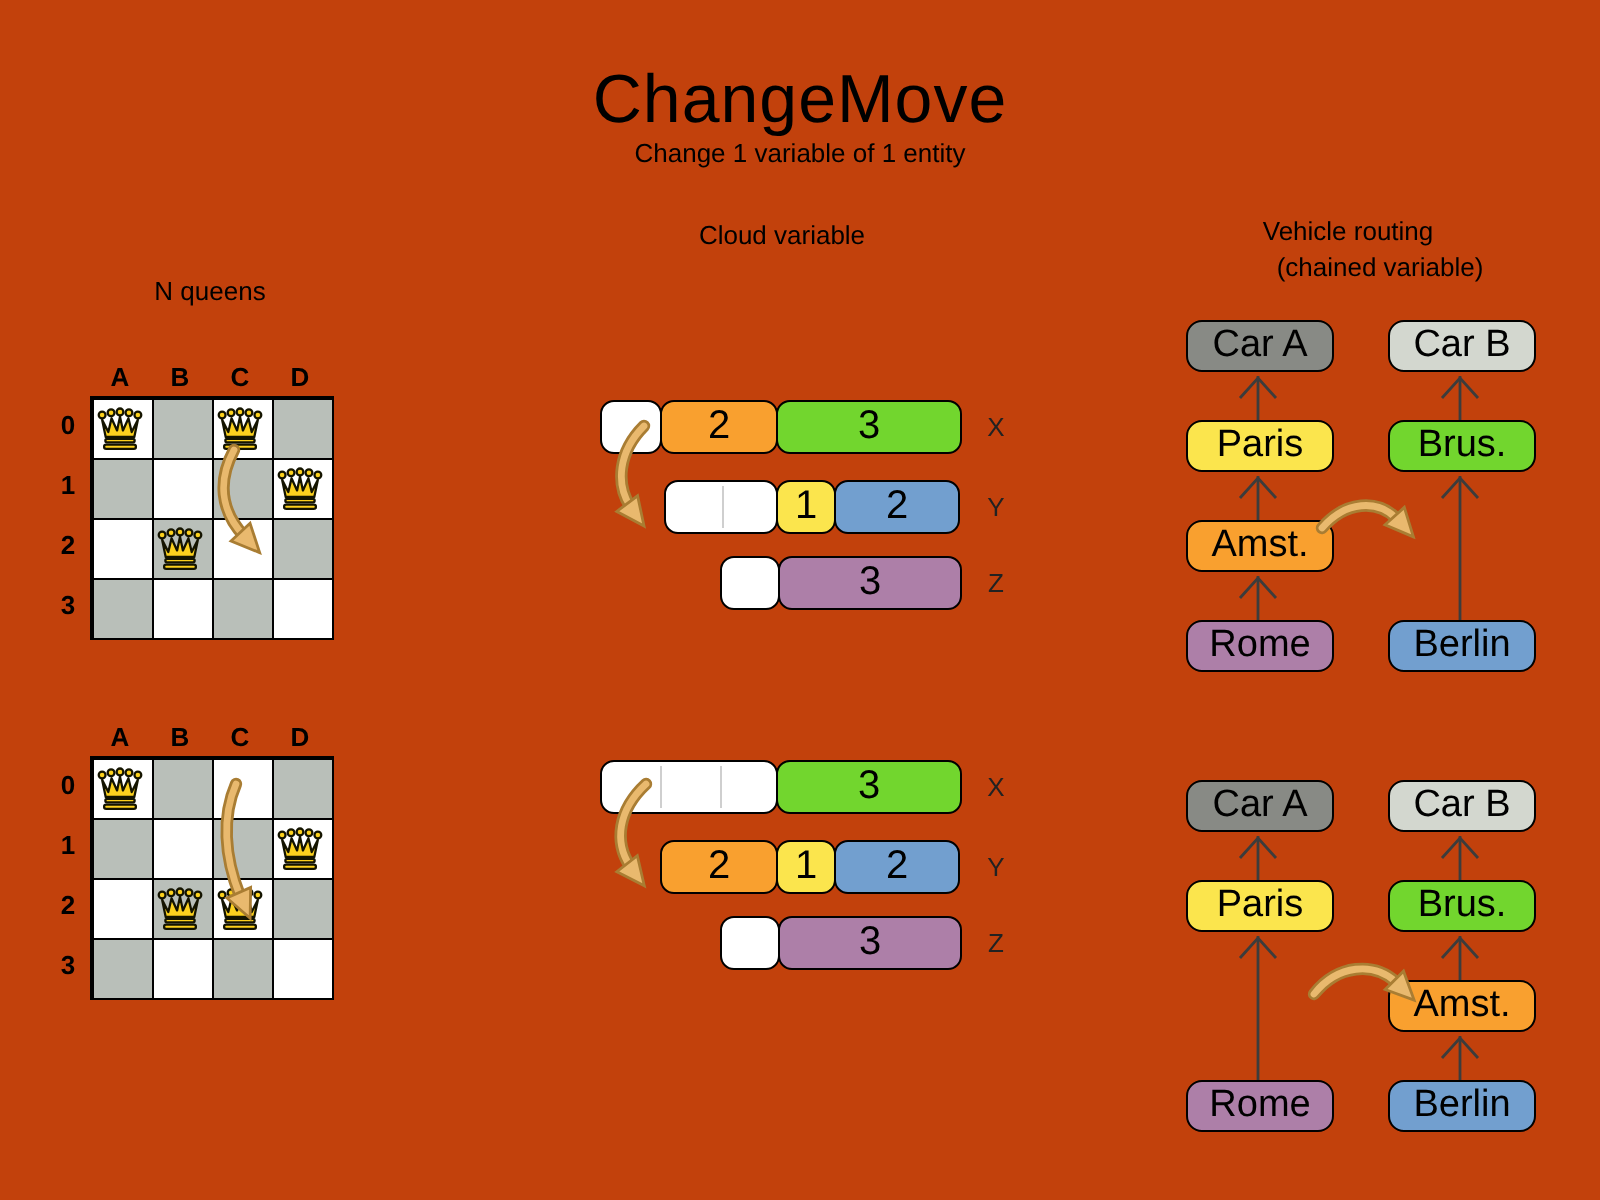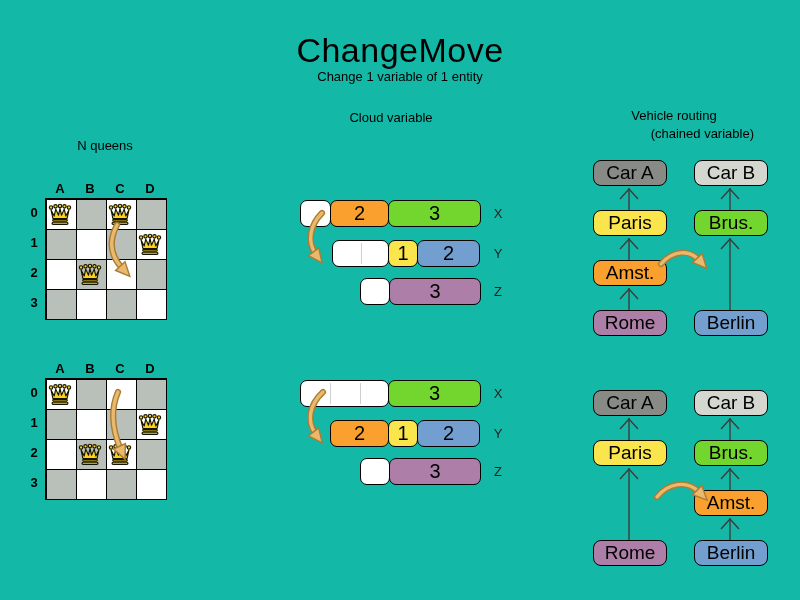--- a/index.html
+++ b/index.html
@@ -1,16 +1,16 @@
 <!DOCTYPE html>
 <html><head>
 <meta charset="utf-8">
 <style>
   html,body{margin:0;padding:0;background:#fff;}
-  #stage{position:relative;width:800px;height:600px;background:#14b8a6;overflow:hidden;
+  #stage{position:relative;width:800px;height:600px;background:#c2410c;overflow:hidden;
          font-family:"Liberation Sans",sans-serif;color:#000;}
   .abs{position:absolute;}
   .title{left:0;right:0;top:31px;text-align:center;font-size:34px;letter-spacing:0.5px;}
   .subtitle{left:0;right:0;top:69px;text-align:center;font-size:13px;}
   .colhdr{font-size:13px;text-align:center;}
   
   .board{width:120px;height:120px;border:1px solid #000;
     background-image:
       repeating-linear-gradient(to right,#000 0 1px,transparent 1px 30px),
       repeating-linear-gradient(to bottom,#000 0 1px,transparent 1px 30px),
@@ -51,21 +51,21 @@
       </g>
     </symbol>
   </svg>
 
   <div class="abs title">ChangeMove</div>
   <div class="abs subtitle">Change 1 variable of 1 entity</div>
 
   <div class="abs colhdr" style="left:45px;top:110px;width:120px;margin-top:28px;">N queens</div>
   <div class="abs colhdr" style="left:300px;top:110px;width:182px;">Cloud variable</div>
   <div class="abs colhdr" style="left:594px;top:108px;width:160px;">Vehicle routing</div>
-  <div class="abs colhdr" style="left:594px;top:126px;width:160px;text-align:right;">(chained variable)</div>
+  <div class="abs colhdr" style="left:610px;top:126px;width:160px;">(chained variable)</div>
 
   <div class="abs collabels" style="left:45px;top:182px;">
     <span>A</span>
     <span>B</span>
     <span>C</span>
     <span>D</span>
   </div>
   <div class="abs rowlabels" style="left:26px;top:198px;">
     <div>0</div>
     <div>1</div>

